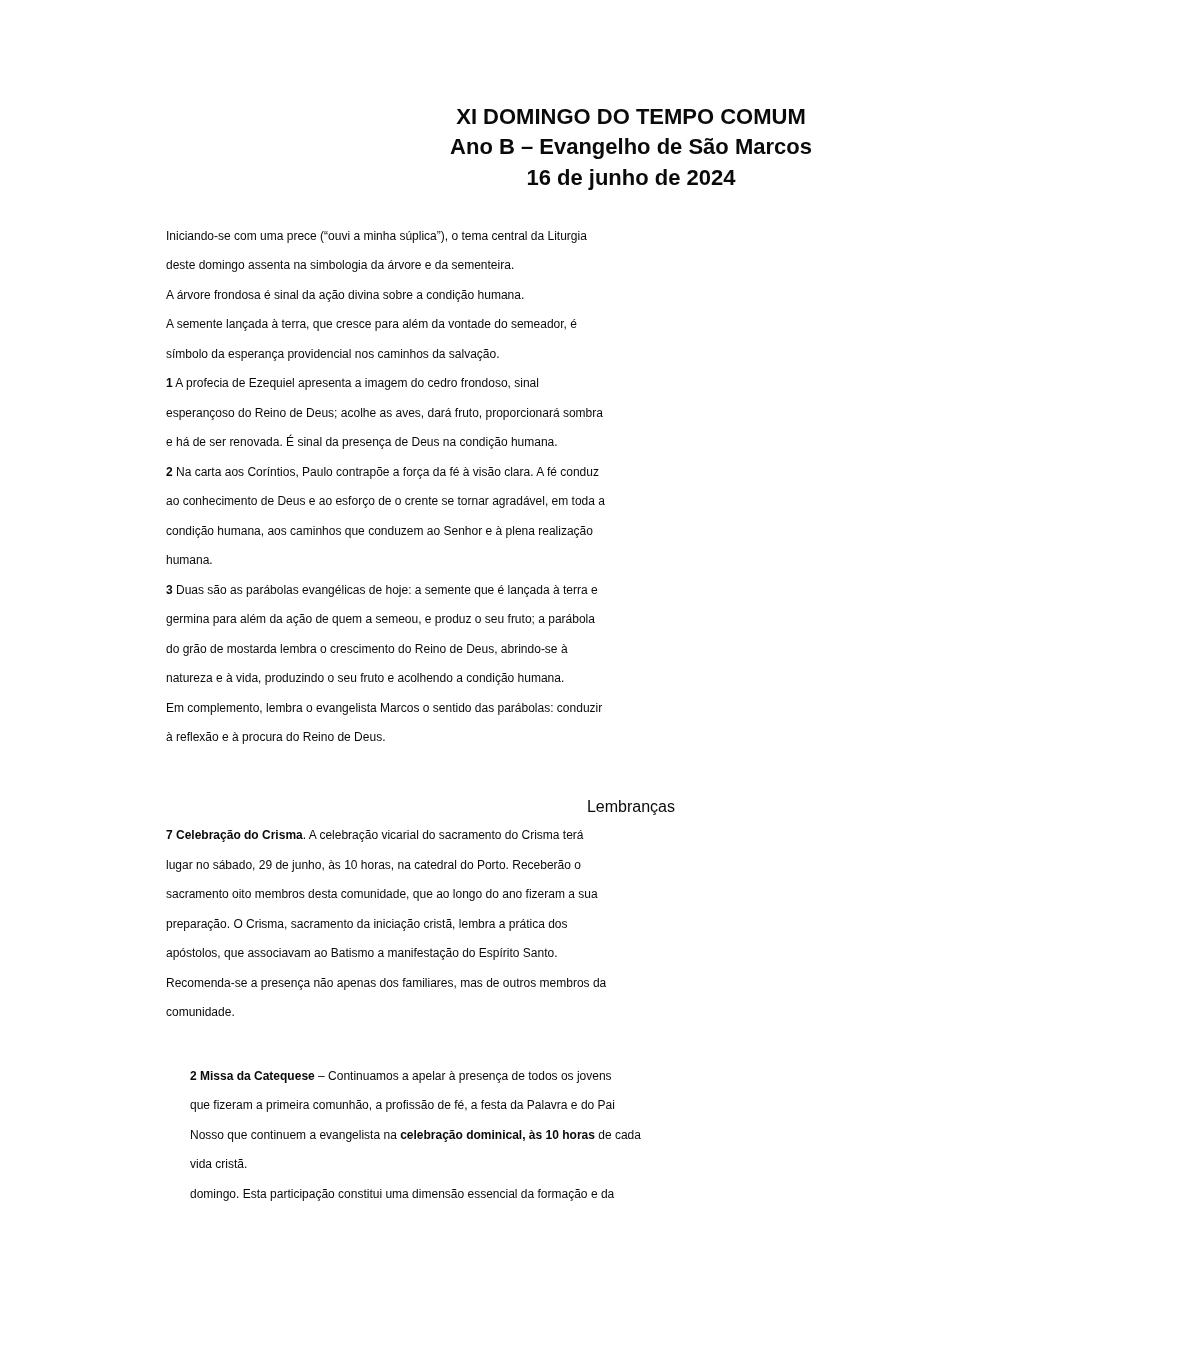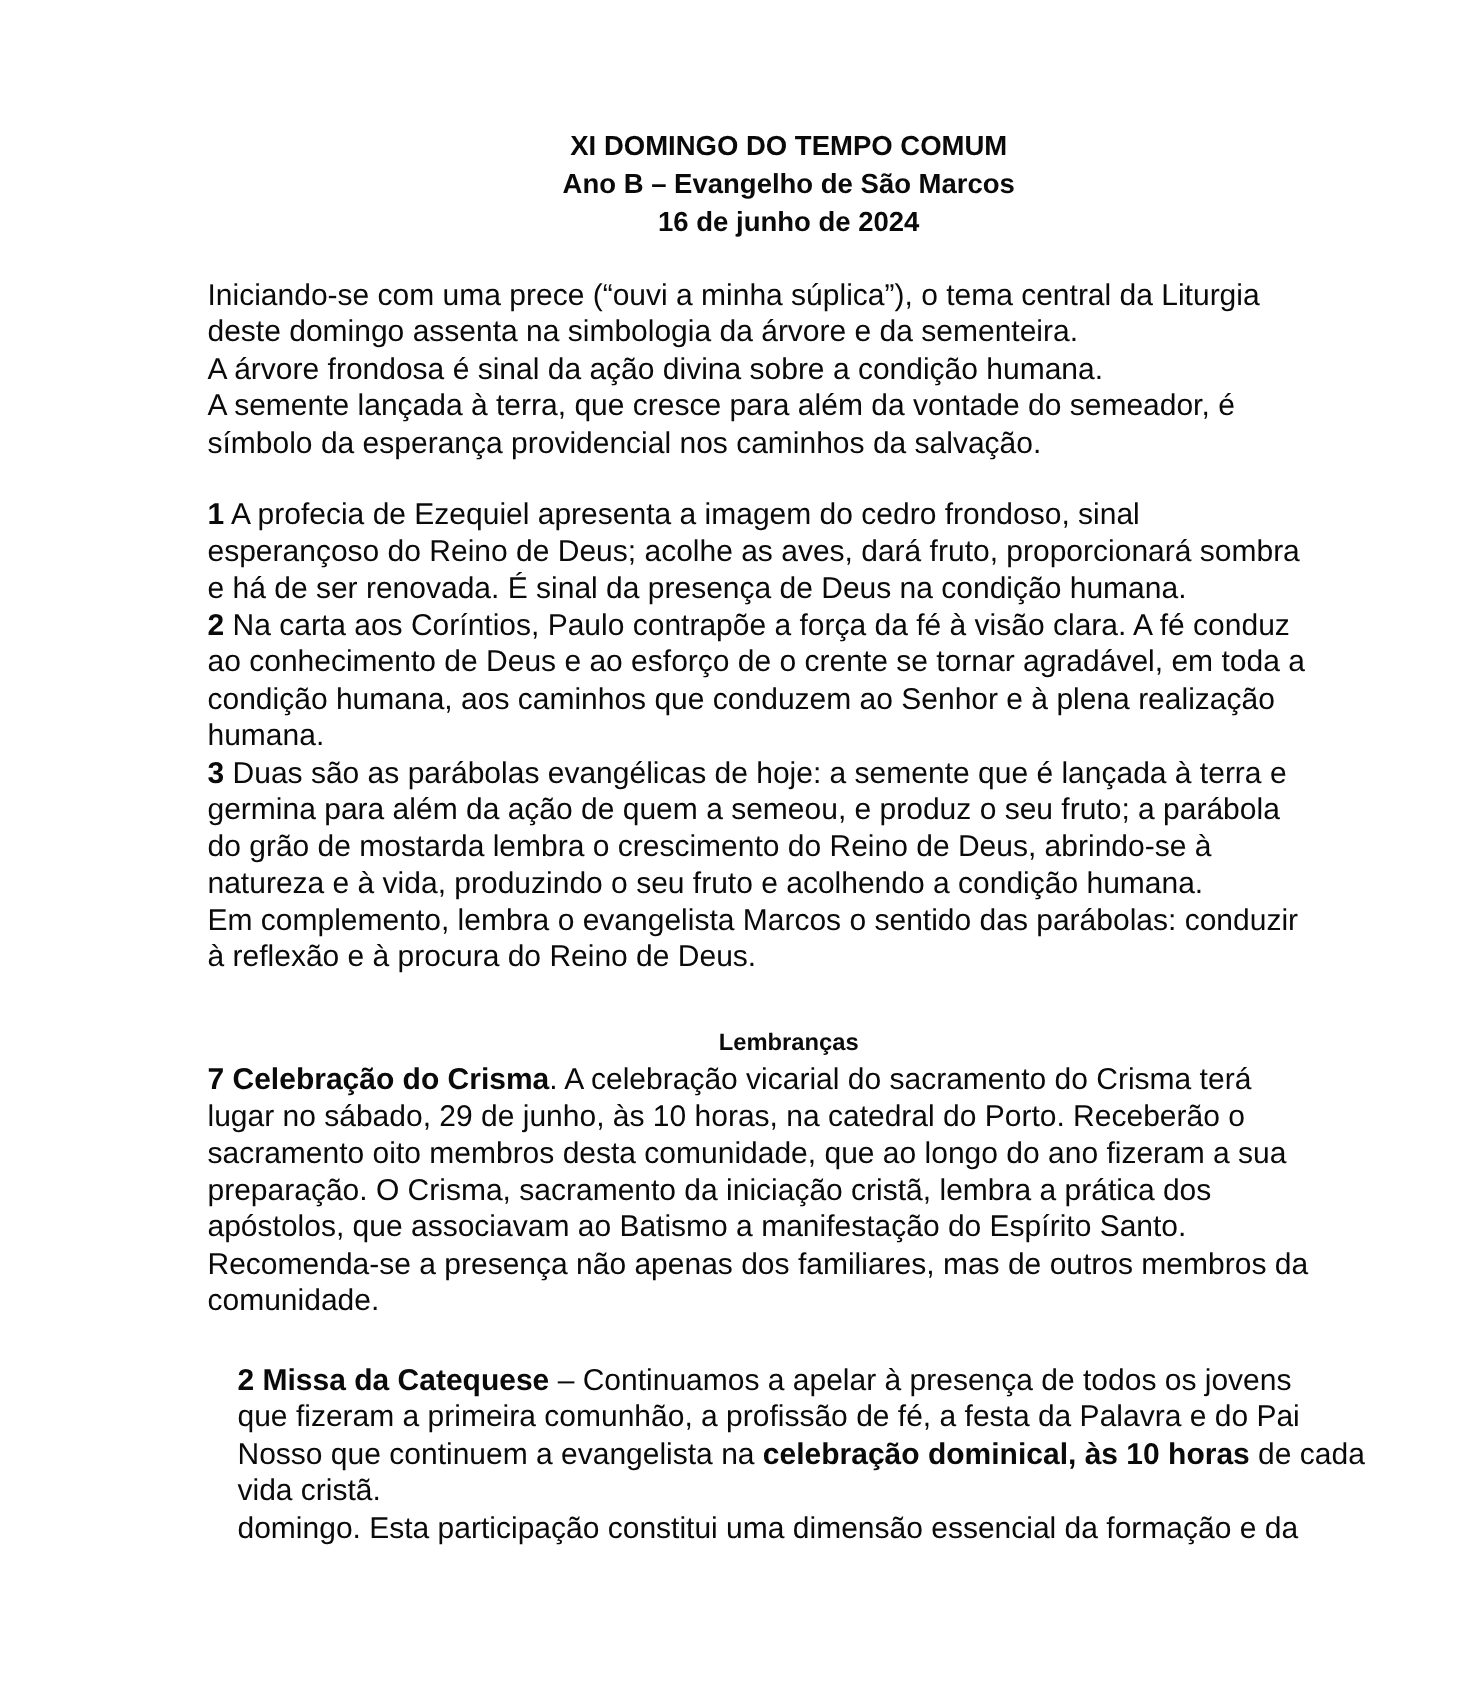--- a/index.html
+++ b/index.html
@@ -18,37 +18,37 @@
     font-family: "Liberation Sans", "DejaVu Sans", sans-serif;
     overflow: hidden;
   }
   .doc-title {
     text-align: center;
     font-weight: 700;
     font-size: 22px;
     line-height: 30.3px;
   }
   .para {
-    font-size: 24px;
+    font-size: 12px;
     line-height: 29.5px;
   }
   .para .tl {
     white-space: pre;
   }
   .para b {
     font-weight: 700;
   }
   .intro { margin-top: 29px; }
-  .commentary { margin-top: 28px; }
+  .commentary { }
   .section-heading {
     margin: 39px 0 0 0;
     text-align: center;
-    font-size: 19px;
+    font-size: 16px;
     line-height: 29.5px;
-    font-weight: 700;
+    font-weight: 400;
   }
   .crisma { margin-top: 0; }
   .catequese { margin-top: 34px; margin-left: 24px; }
 </style>
 </head>
 <body>
 
 <div class="page">
 
   <header class="doc-title">

